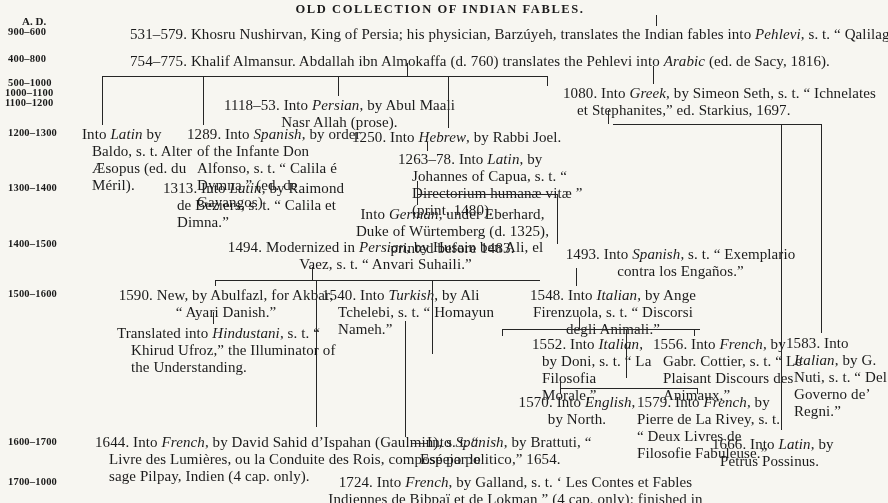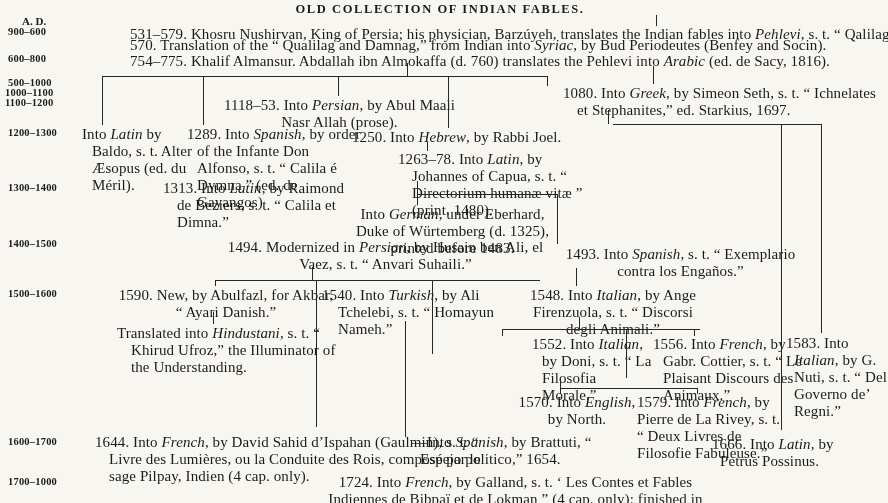--- a/index.html
+++ b/index.html
@@ -35,33 +35,32 @@
 </style>
 </head>
 <body>
 
 <div id="page">
 
   <div id="title">OLD COLLECTION OF INDIAN FABLES.</div>
 
   <div id="adhead">A. D.</div>
   <div class="adlabel" style="top:26px;left:8px">900–600</div>
-  <div class="adlabel" style="top:53px;left:8px">600–800</div>
+  <div class="adlabel" style="top:53px;left:8px">400–800</div>
   <div class="adlabel" style="top:77px;left:8px">500–1000</div>
   <div class="adlabel" style="top:87px;left:5px">1000–1100</div>
   <div class="adlabel" style="top:97px;left:5px">1100–1200</div>
   <div class="adlabel" style="top:127px;left:8px">1200–1300</div>
   <div class="adlabel" style="top:182px;left:8px">1300–1400</div>
   <div class="adlabel" style="top:238px;left:8px">1400–1500</div>
   <div class="adlabel" style="top:288px;left:8px">1500–1600</div>
   <div class="adlabel" style="top:436px;left:8px">1600–1700</div>
   <div class="adlabel" style="top:476px;left:8px">1700–1000</div>
 
   <div class="row" style="left:130px;top:26px">531–579.  Khosru Nushirvan, King of Persia; his physician, Barzúyeh, translates the Indian fables into <i>Pehlevi</i>, s. t. “ Qalilag and Damnag ” (lost).</div>
-  <div class="row" style="left:130px;top:37px">570.  Translation of the “ Qualilag and Damnag,” from Indian into <i>Syriac</i>, by Bud Periodeutes (Benfey and Socin).</div>
   <div class="row" style="left:130px;top:53px">754–775.  Khalif Almansur.   Abdallah ibn Almokaffa (d. 760) translates the Pehlevi into <i>Arabic</i> (ed. de Sacy, 1816).</div>
 
   <div class="node hang10" style="left:62px;top:126px;width:102px">Into <i>Latin</i> by Baldo, s. t. Alter Æsopus (ed. du Méril).</div>
   <div class="node hang10" style="left:167px;top:126px;width:168px">1289. Into <i>Spanish</i>, by order of the Infante Don Alfonso, s. t. “ Calila é Dymna ” (ed. de Gayangos)</div>
   <div class="node center" style="left:222px;top:97px;width:235px">1118–53.  Into <i>Persian</i>, by Abul Maali Nasr Allah (prose).</div>
   <div class="node" style="left:352px;top:129px;width:215px">1250.  Into <i>Hebrew</i>, by Rabbi Joel.</div>
   <div class="node hang14" style="left:398px;top:151px;width:190px">1263–78.  Into <i>Latin</i>, by Johannes of Capua, s. t. “ Directorium humanæ vitæ ” (print. 1480).</div>
   <div class="node hang14" style="left:563px;top:85px;width:300px">1080.  Into <i>Greek</i>, by Simeon Seth, s. t. “ Ichnelates et Stephanites,” ed. Starkius, 1697.</div>
   <div class="node hang14" style="left:163px;top:180px;width:172px">1313. Into <i>Latin</i>, by Raimond de Beziers, s. t. “ Calila et Dimna.”</div>
   <div class="node center" style="left:355px;top:206px;width:195px">Into <i>German</i>, under Eberhard, Duke of Würtemberg (d. 1325), printed before 1483.</div>

